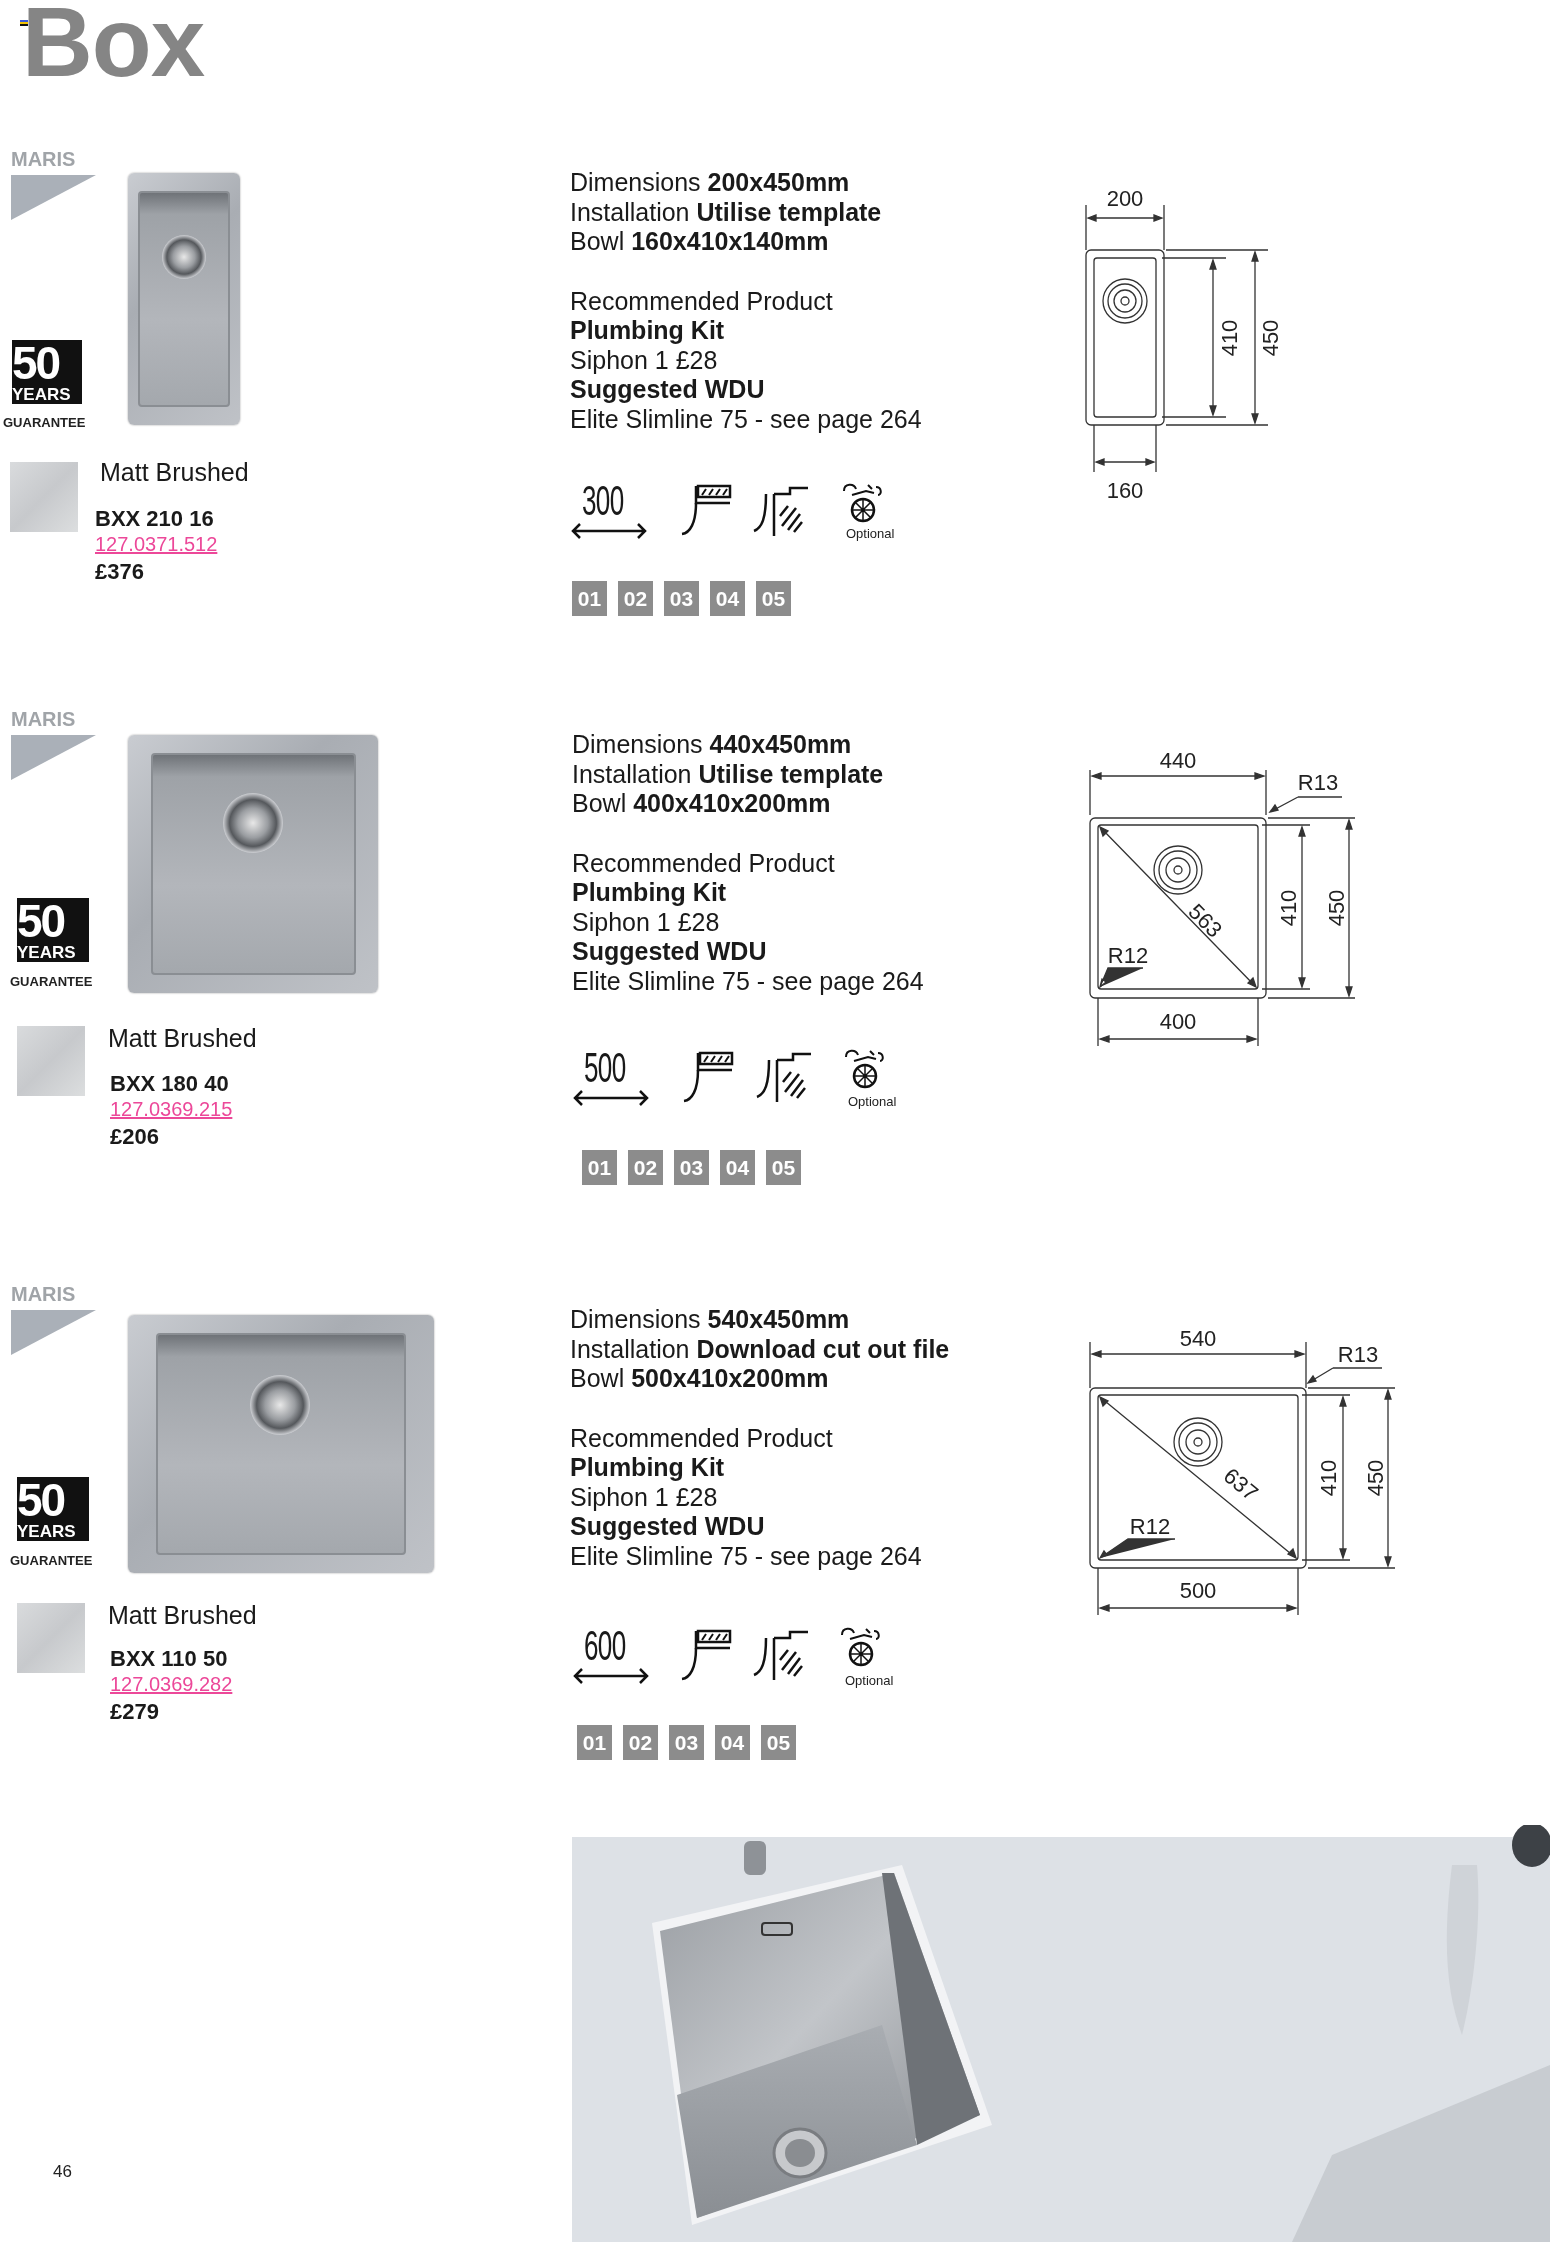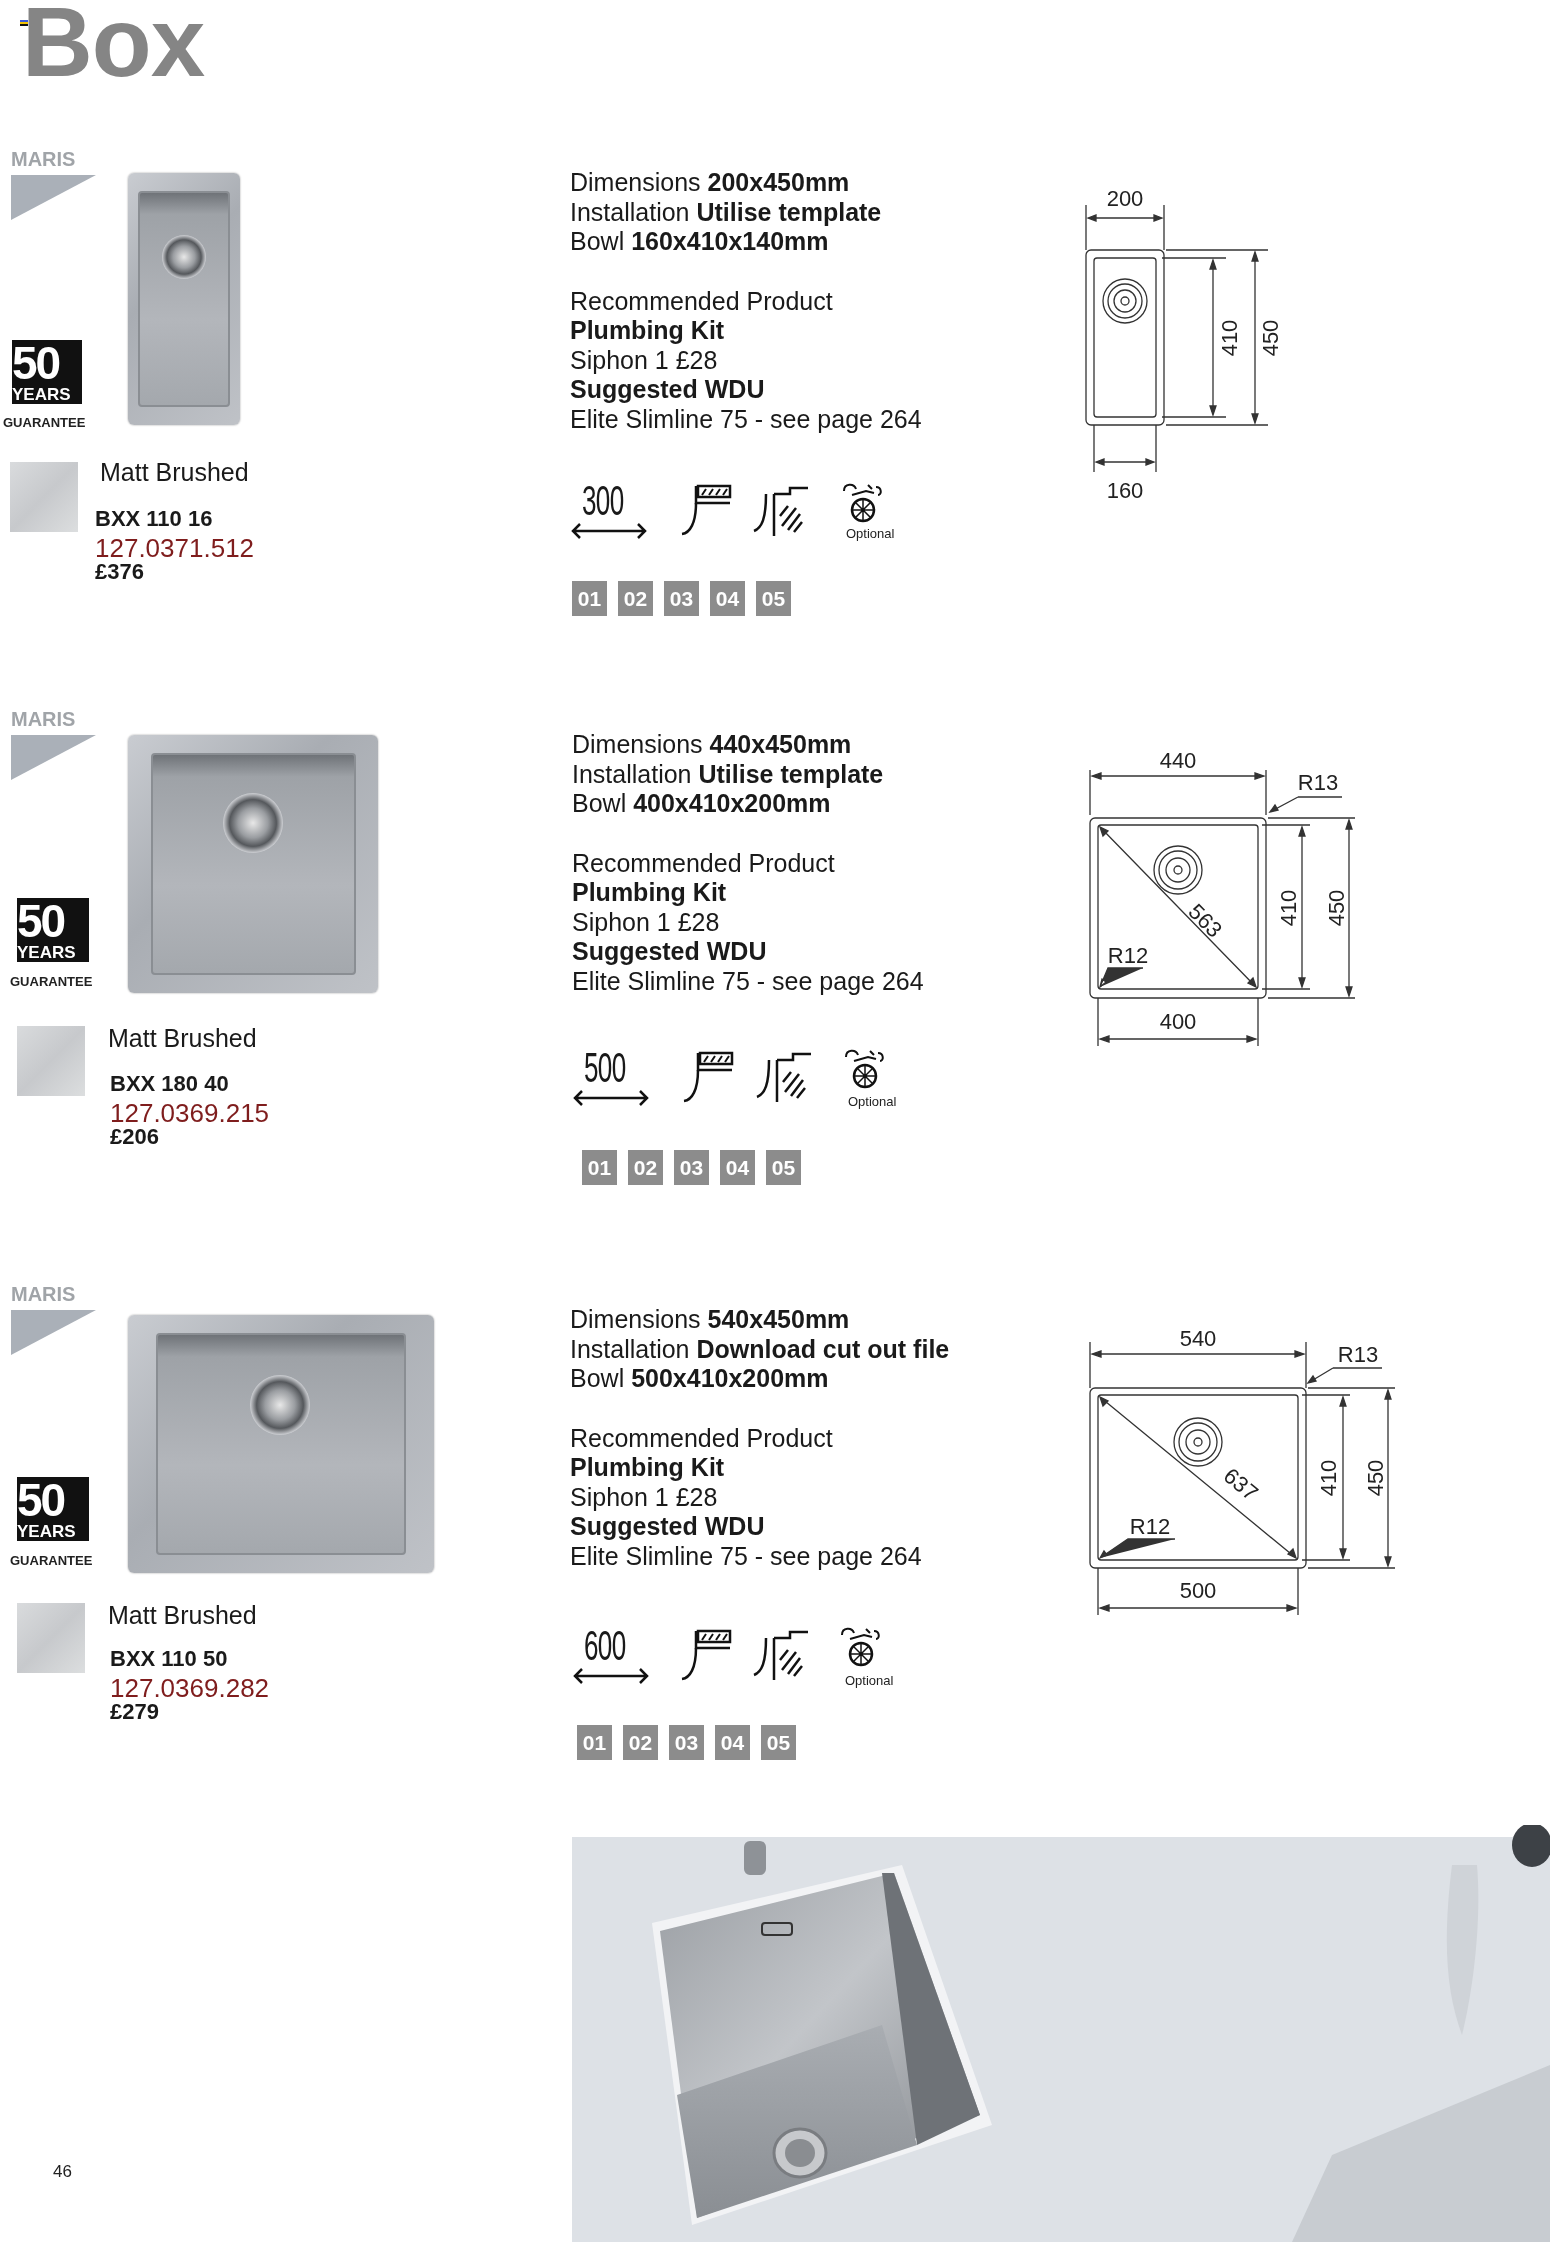--- a/index.html
+++ b/index.html
@@ -14,21 +14,21 @@
   .badge { left:12px; background:#111; color:#fff; text-align:left; width:70px; }
   .badge .num { font-size:46px; font-weight:bold; line-height:46px; letter-spacing:-2px; }
   .badge .yrs { font-size:17px; font-weight:bold; line-height:18px; }
   .guarantee { font-size:13px; font-weight:bold; color:#222; }
   .sink { border-radius:6px; background:linear-gradient(135deg,#c9ccd1 0%,#a9adb3 40%,#bfc2c7 100%); box-shadow:0 0 2px #999; }
   .sink .bowl { position:absolute; left:9%; top:7%; right:9%; bottom:7%; border-radius:4px; background:linear-gradient(180deg,#6f7378 0%,#9ea2a7 10%,#b3b6bb 60%,#a4a8ad 100%); border:2px solid #8a8e93; }
   .drain { position:absolute; border-radius:50%; background:radial-gradient(circle,#e8e8e8 0%,#9a9da1 35%,#55585c 55%,#c9cbcf 70%,#6c6f73 100%); }
   .swatch { left:10px; width:68px; height:70px; background:linear-gradient(135deg,#d9dbdd,#c7c9cc 50%,#dcdedf); }
   .finish { font-size:25px; color:#1a1a1a; }
   .code { font-size:22px; font-weight:bold; }
-  .part { font-size:26px; color:#7f1d1d; }
+  .part { font-size:20px; color:#ec4899;text-decoration:underline; }
   .price { font-size:22px; font-weight:bold; }
   .specs { font-size:25px; line-height:29.5px; color:#1a1a1a; }
   .specs b { font-weight:bold; }
   .specs .gap { height:30px; }
   .width-icon .w-num { font-family:"Liberation Sans Narrow","Liberation Sans", sans-serif; font-size:42px; transform:scaleX(0.62); transform-origin:left top; position:absolute; left:12px; top:-6px; letter-spacing:-1px; }
   .opt-label { font-size:13px; color:#222;margin-left:13px; }
   .numbox { width:35px; height:35px; background:#8c8c8c; color:#fff; font-weight:bold; font-size:21px; text-align:center; line-height:35px; }
   .diagram text { font-family:"Liberation Sans", sans-serif; fill:#222; }
   .page-num { left:53px; top:2162px; font-size:17px; color:#222; }
   .photo { left:572px; top:1825px; width:978px; height:417px; overflow:hidden; background:linear-gradient(160deg,#e4e7ec 0%,#d8dce2 55%,#cfd3d9 100%); }
@@ -53,21 +53,21 @@
   </div>
 
   <div class="abs badge" style="top:192px;">
     <div class="num">50</div>
     <div class="yrs">YEARS</div>
   </div>
   <div class="abs guarantee" style="left:3px; top:267px;">GUARANTEE</div>
 
   <div class="abs swatch" style="top:314px;"></div>
   <div class="abs finish" style="left:100px; top:310px;">Matt Brushed</div>
-  <div class="abs code" style="left:95px; top:358px;">BXX 110 16</div>
+  <div class="abs code" style="left:95px; top:358px;">BXX 210 16</div>
   <div class="abs part" style="left:95px; top:385px;">127.0371.512</div>
   <div class="abs price" style="left:95px; top:411px;">£376</div>
 
   <div class="abs specs" style="left:570px; top:20px;">
     <div><span>Dimensions</span> <b>200x450mm</b></div>
     <div><span>Installation</span> <b>Utilise template</b></div>
     <div><span>Bowl</span> <b>160x410x140mm</b></div>
     <div class="gap"></div>
     <div>Recommended Product</div>
     <div><b>Plumbing  Kit</b></div>

